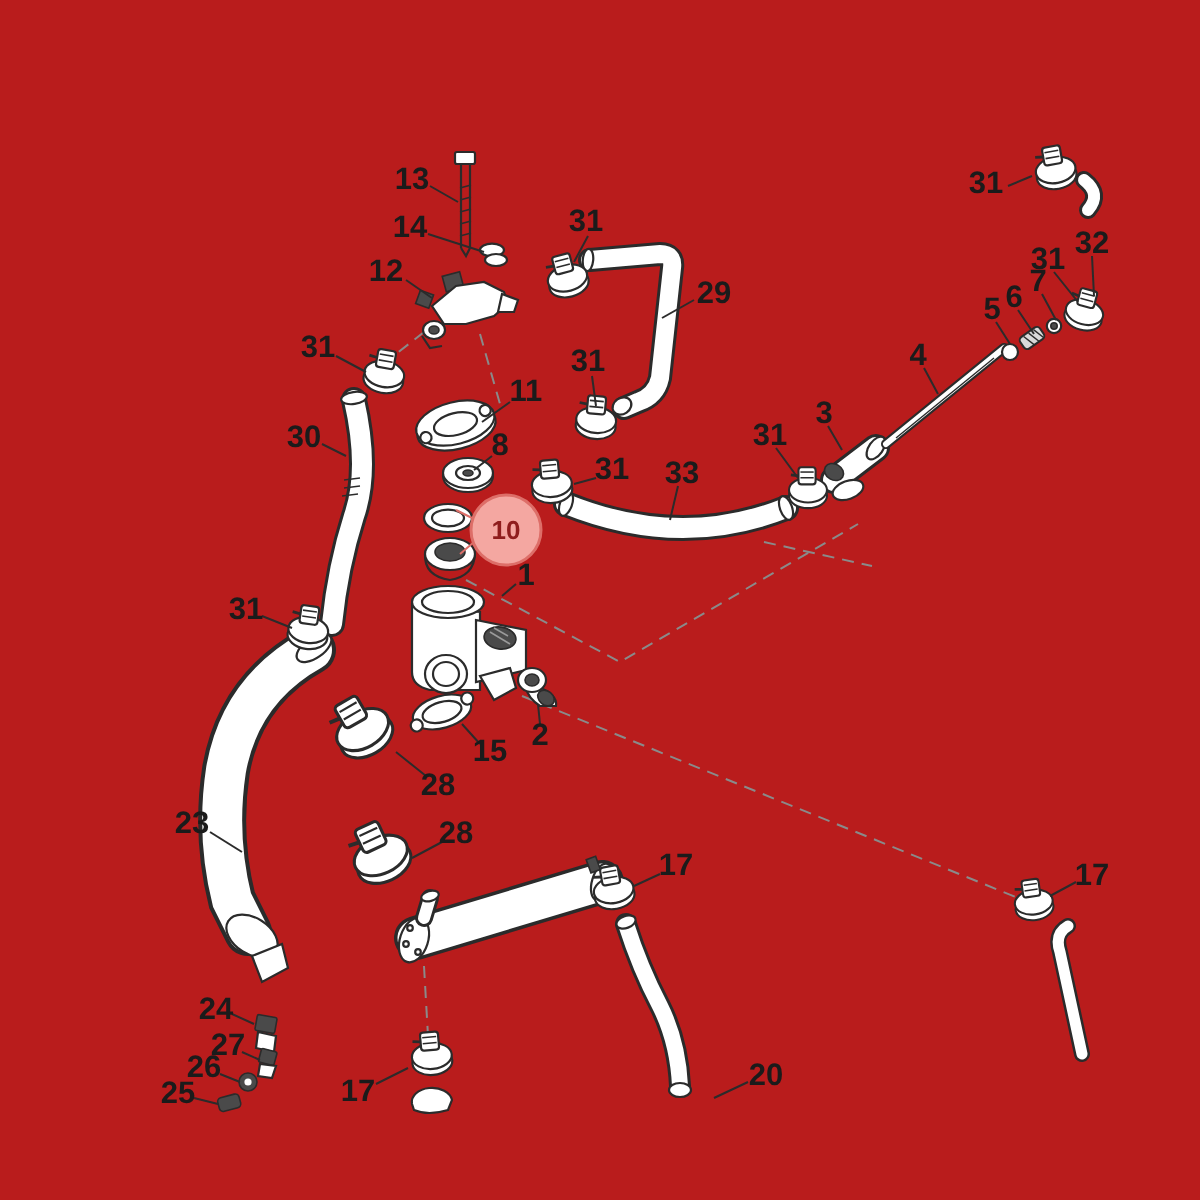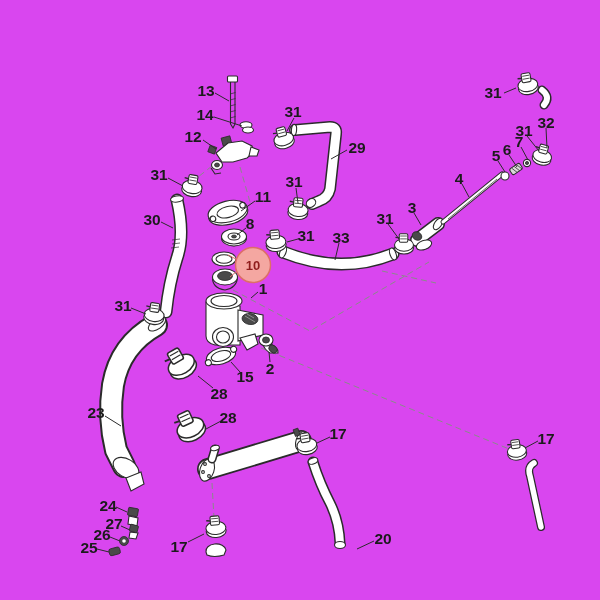--- a/index.html
+++ b/index.html
@@ -1,16 +1,16 @@
 <!DOCTYPE html>
 <html><head>
 <meta charset="utf-8">
 <style>
   html,body{margin:0;padding:0;background:#ffffff;}
-  .stage{position:relative;width:600px;height:600px;background:#d946ef;overflow:hidden;
+  .stage{position:relative;width:600px;height:600px;background:#b91c1c;overflow:hidden;
          font-family:"Liberation Sans", sans-serif;}
   svg{display:block;}
   .w   {fill:#ffffff;stroke:#2b2b2b;stroke-width:1.1;}
   .nf  {fill:none;stroke:#2b2b2b;stroke-width:1.1;}
   .dkf {fill:#4a4a4a;stroke:#2b2b2b;stroke-width:0.8;}
   .gr  {fill:#d9d9d9;stroke:#2b2b2b;stroke-width:1;}
   .to  {fill:none;stroke:#2b2b2b;stroke-linecap:round;}
   .ti  {fill:none;stroke:#ffffff;stroke-linecap:round;}
   .dash{fill:none;stroke:#8a8a8a;stroke-width:1;stroke-dasharray:6 4;}
   .thin{fill:none;stroke:#2b2b2b;stroke-width:0.7;}

